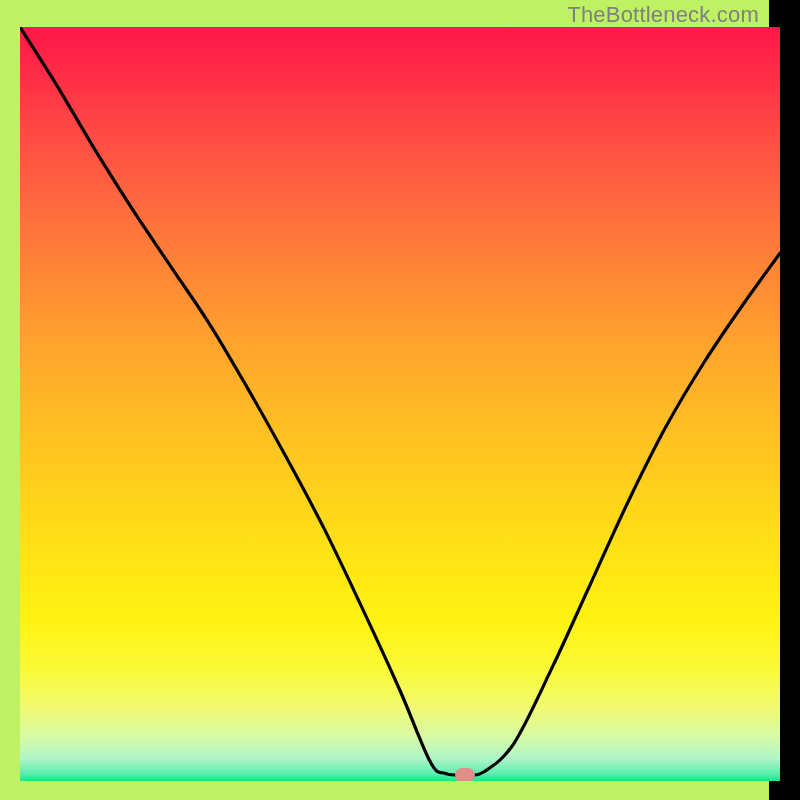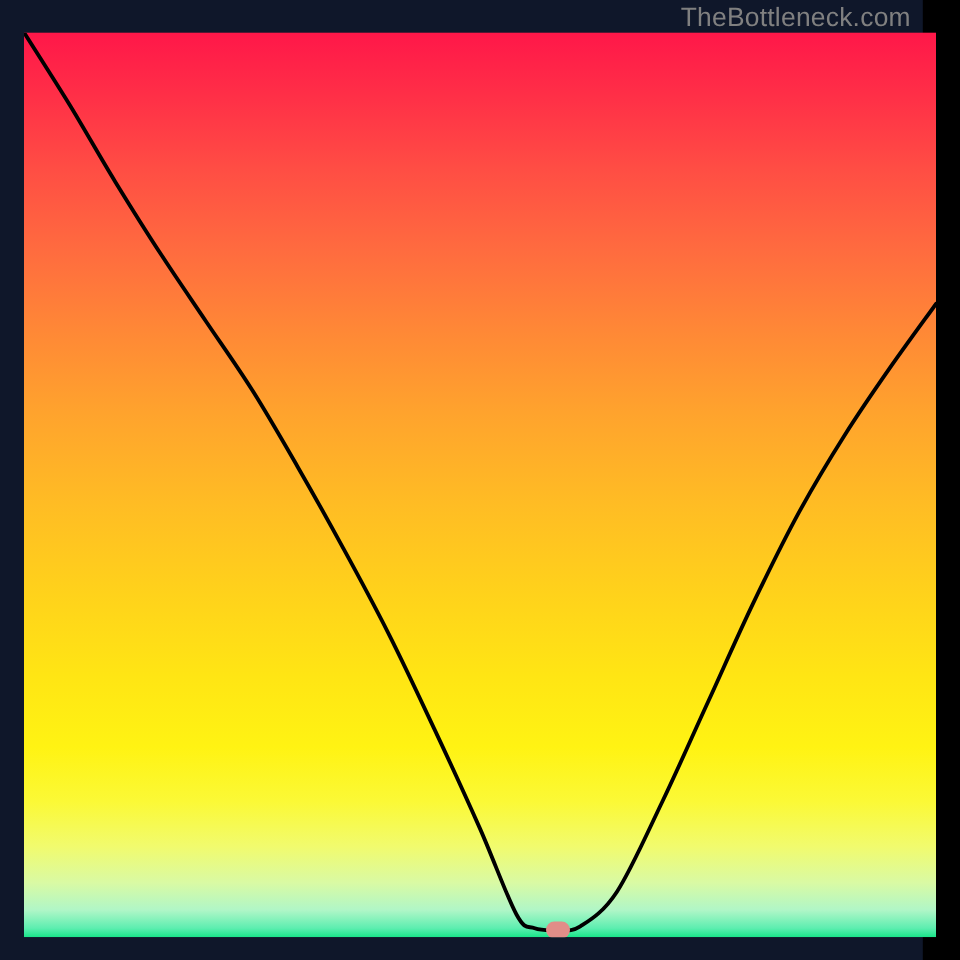--- a/index.html
+++ b/index.html
@@ -8,21 +8,21 @@
     width: 800px;
     height: 800px;
     background: #000;
     font-family: Arial, Helvetica, sans-serif;
     overflow: hidden;
   }
   .frame {
     position: relative;
     width: 769px;
     height: 800px;
-    background: #0f172a;
+    background: #bef264;
   }
   .watermark {
     position: absolute;
     top: 2px;
     right: 10px;
     color: #808080;
     font-size: 22px;
     font-family: Arial, sans-serif;
     letter-spacing: 0.2px;
     z-index: 10;

